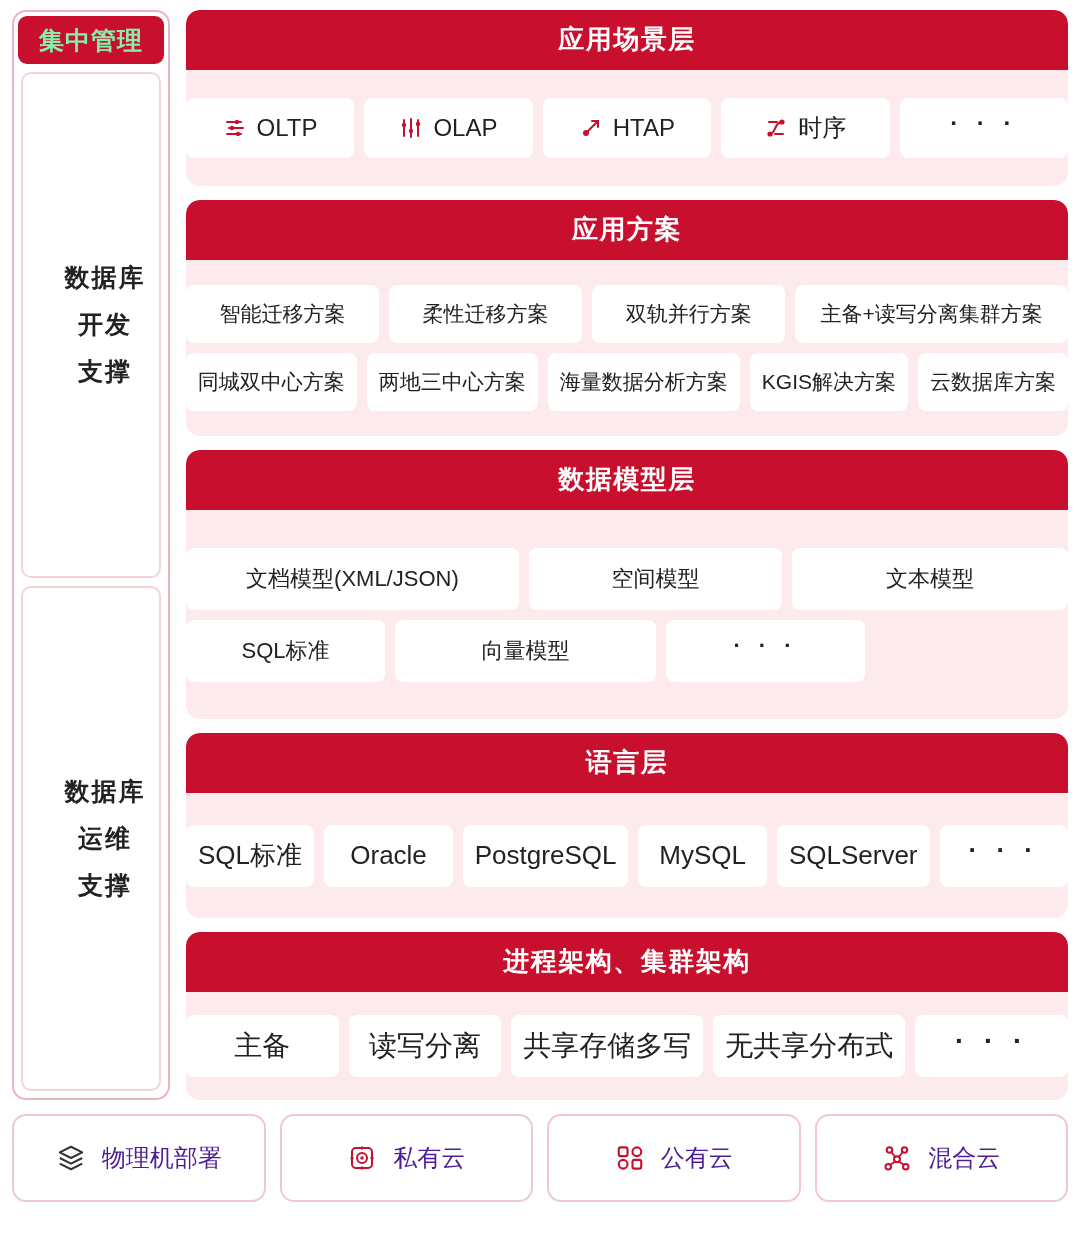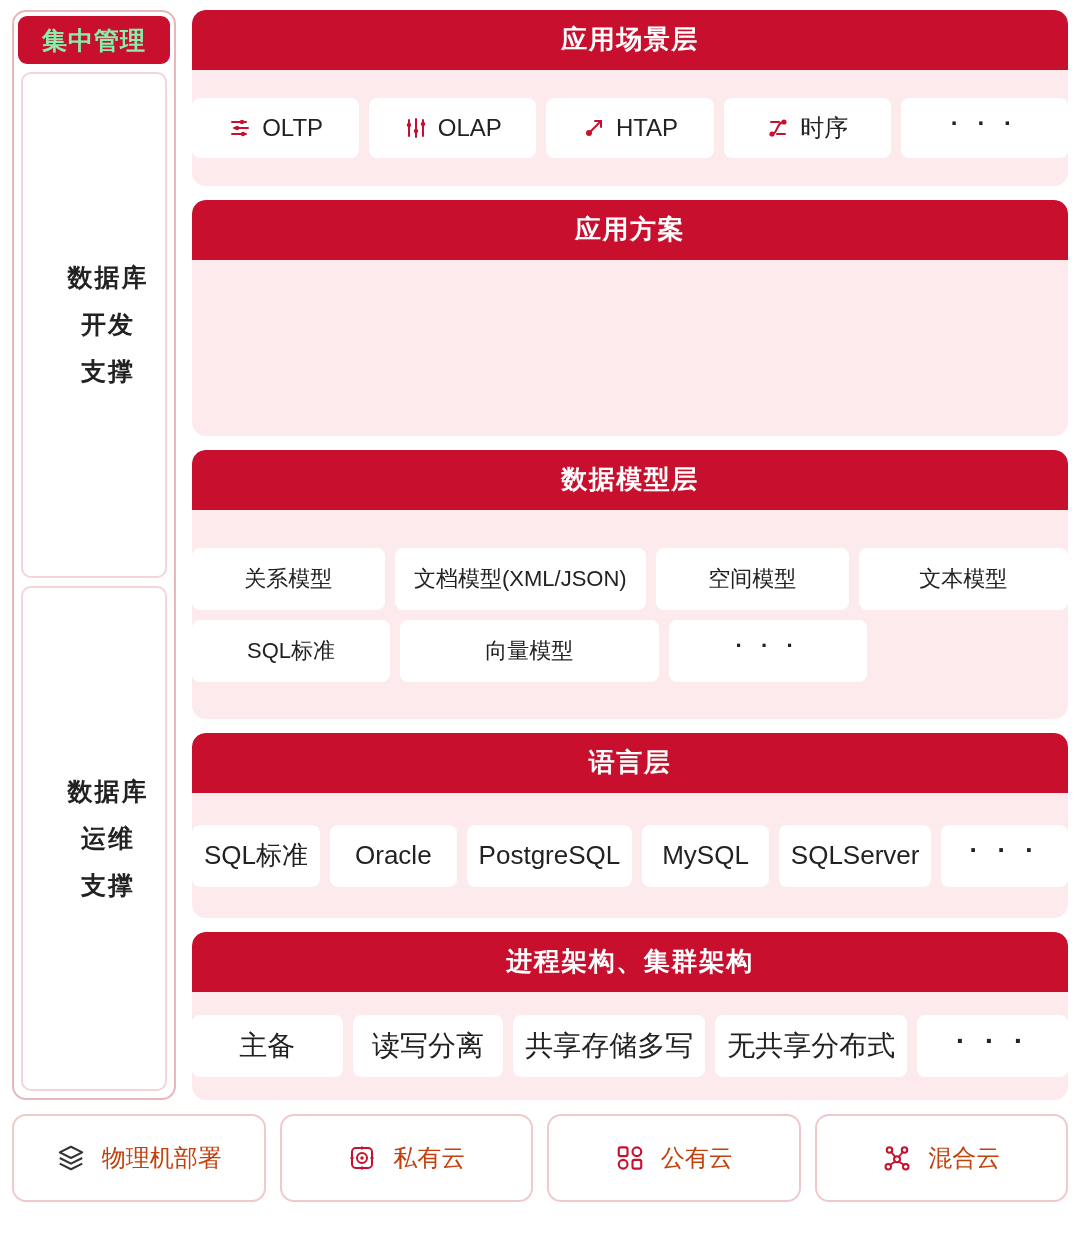--- a/index.html
+++ b/index.html
@@ -152,21 +152,21 @@
   .deploy-card {
     flex: 1;
     border: 2px solid #f0c9cd;
     border-radius: 14px;
     background: #fff;
     display: flex;
     align-items: center;
     justify-content: center;
     gap: 16px;
     font-size: 24px;
-    color: #c2410c;
+    color: #4c1d95;
   }
 </style>
 </head>
 <body>
 
 <div class="page">
 
   <div class="upper">
 
     <div class="sidebar">
@@ -245,27 +245,41 @@
               <span>时序</span>
             </div>
 
             <div class="chip dots">· · ·</div>
           </div>
         </div>
       </div>
 
       <div class="layer layer-solution">
         <div class="layer-head">应用方案</div>
+        <div class="layer-body">
+          <div class="row">
+            <div class="chip" style="flex:1.02">智能迁移方案</div>
+            <div class="chip" style="flex:1.02">柔性迁移方案</div>
+            <div class="chip" style="flex:1.02">双轨并行方案</div>
+            <div class="chip" style="flex:1.5">主备+读写分离集群方案</div>
+          </div>
+          <div class="row">
+            <div class="chip" style="flex:1.02">同城双中心方案</div>
+            <div class="chip" style="flex:1.02">两地三中心方案</div>
+            <div class="chip" style="flex:1.15">海量数据分析方案</div>
+            <div class="chip" style="flex:0.98">KGIS解决方案</div>
+            <div class="chip" style="flex:0.92">云数据库方案</div>
+          </div>
+        </div>
       </div>
 
       <div class="layer layer-model">
         <div class="layer-head">数据模型层</div>
         <div class="layer-body">
           <div class="row">
-            <div class="chip" style="flex:1">关系模型</div>
             <div class="chip" style="flex:1.35">文档模型(XML/JSON)</div>
             <div class="chip" style="flex:1">空间模型</div>
             <div class="chip" style="flex:1.1">文本模型</div>
           </div>
           <div class="row">
             <div class="chip" style="flex:1">SQL标准</div>
             <div class="chip" style="flex:1.35">向量模型</div>
             <div class="chip dots" style="flex:1">· · ·</div>
             <div style="flex:1.1"></div>
           </div>

